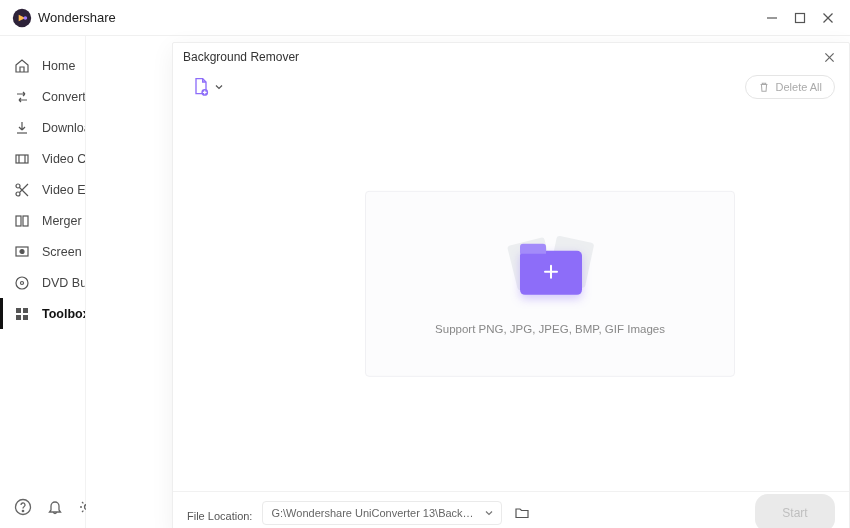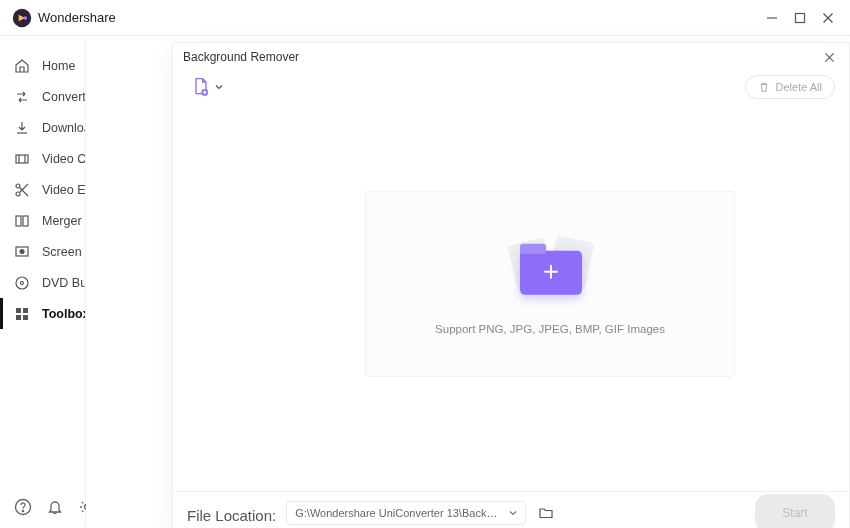--- a/index.html
+++ b/index.html
@@ -120,21 +120,21 @@
   .drop-illus .plus::before, .drop-illus .plus::after {
     content: ""; position: absolute; background: #fff; border-radius: 1px;
   }
   .drop-illus .plus::before { left: 6px; top: 0; width: 2px; height: 14px; }
   .drop-illus .plus::after  { left: 0; top: 6px; width: 14px; height: 2px; }
   .drop-support { font-size: 11.5px; color: #888; }
 
   .modal-footer {
     height: 42px; border-top: 1px solid #f1f1f1; display: flex; align-items: center; padding: 0 14px; gap: 10px;
   }
-  .fl-label { font-size: 15px; color: #555; margin-top: 6px; }
+  .fl-label { font-size: 11px; color: #555; margin-top: 6px; }
   .fl-path {
     height: 24px; border: 1px solid #eaeaea; border-radius: 4px; background: #fff;
     display: flex; align-items: center; padding: 0 8px; font-size: 11px; color: #666;
     width: 240px; justify-content: space-between;
   }
   .fl-path .caret { width: 8px; height: 8px; }
   .browse-btn { width: 20px; height: 20px; display: flex; align-items: center; justify-content: center; cursor: pointer; color: #555; }
   .browse-btn svg { width: 16px; height: 16px; }
   .modal-footer .spacer { flex: 1; }
   .start-btn {

